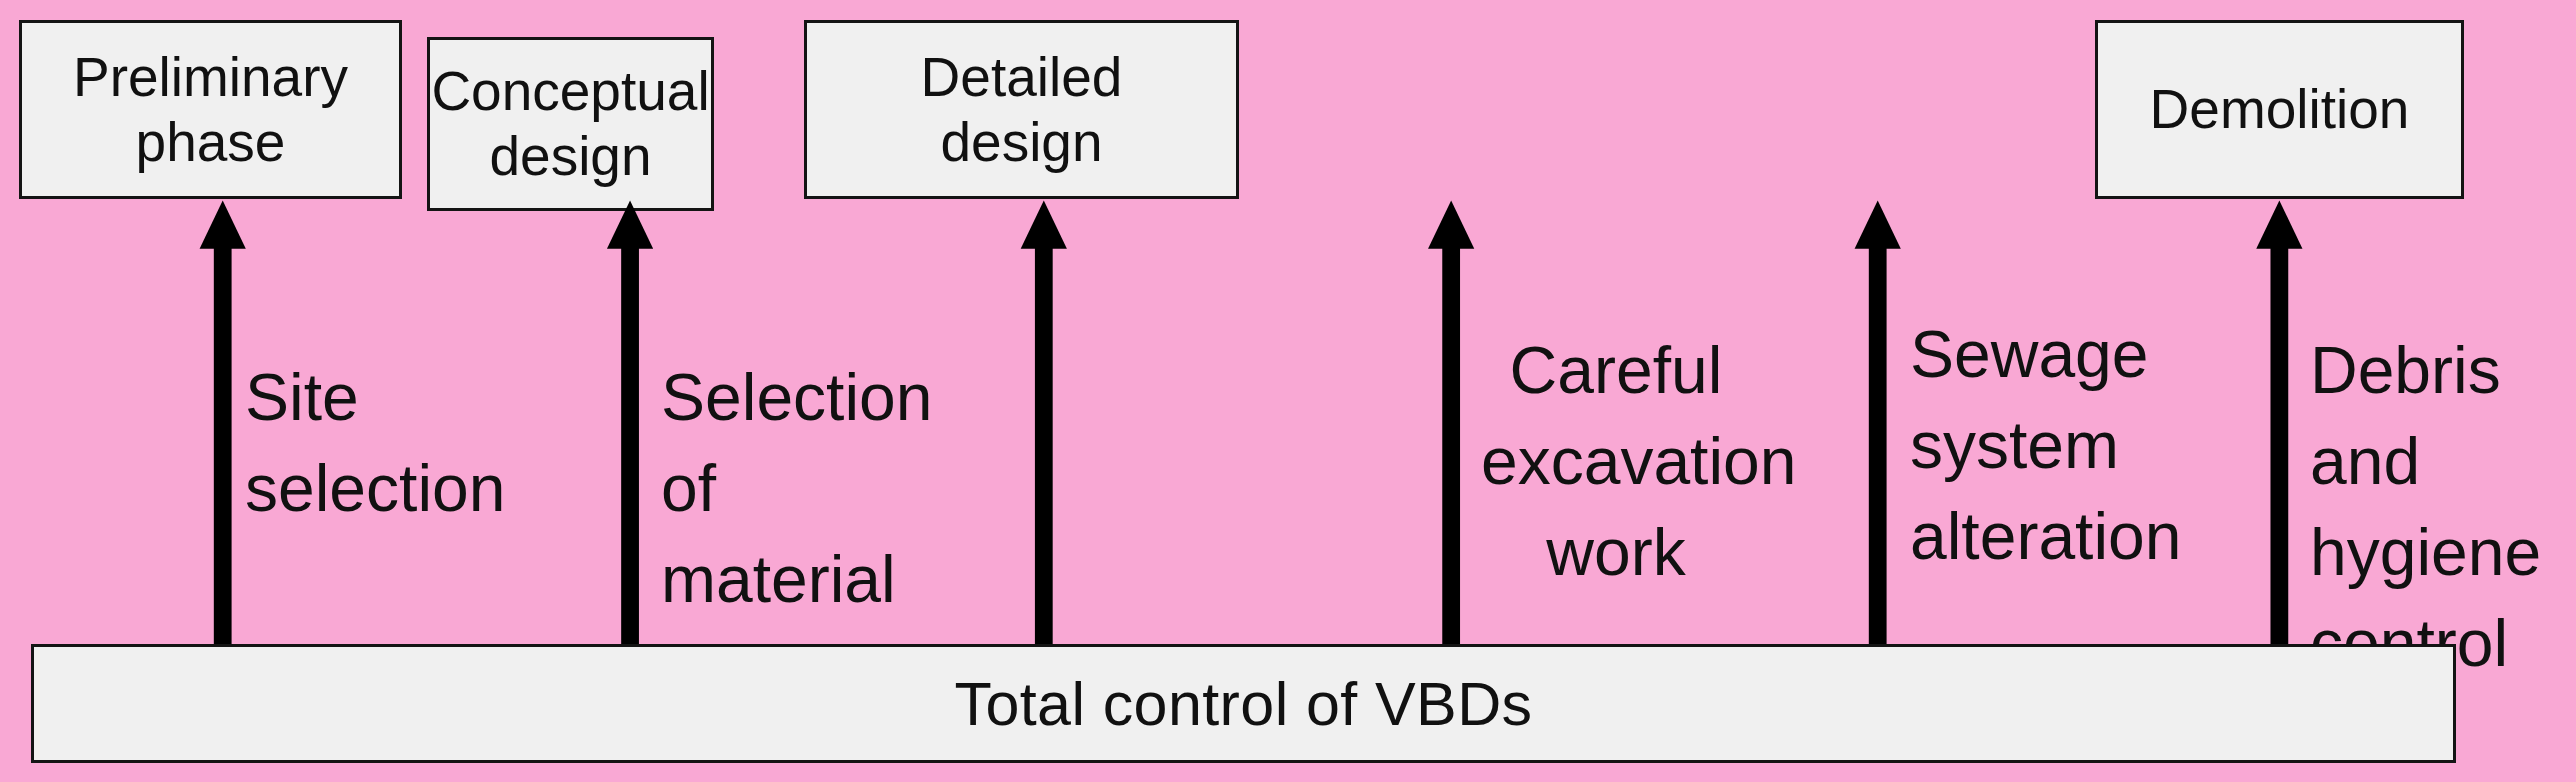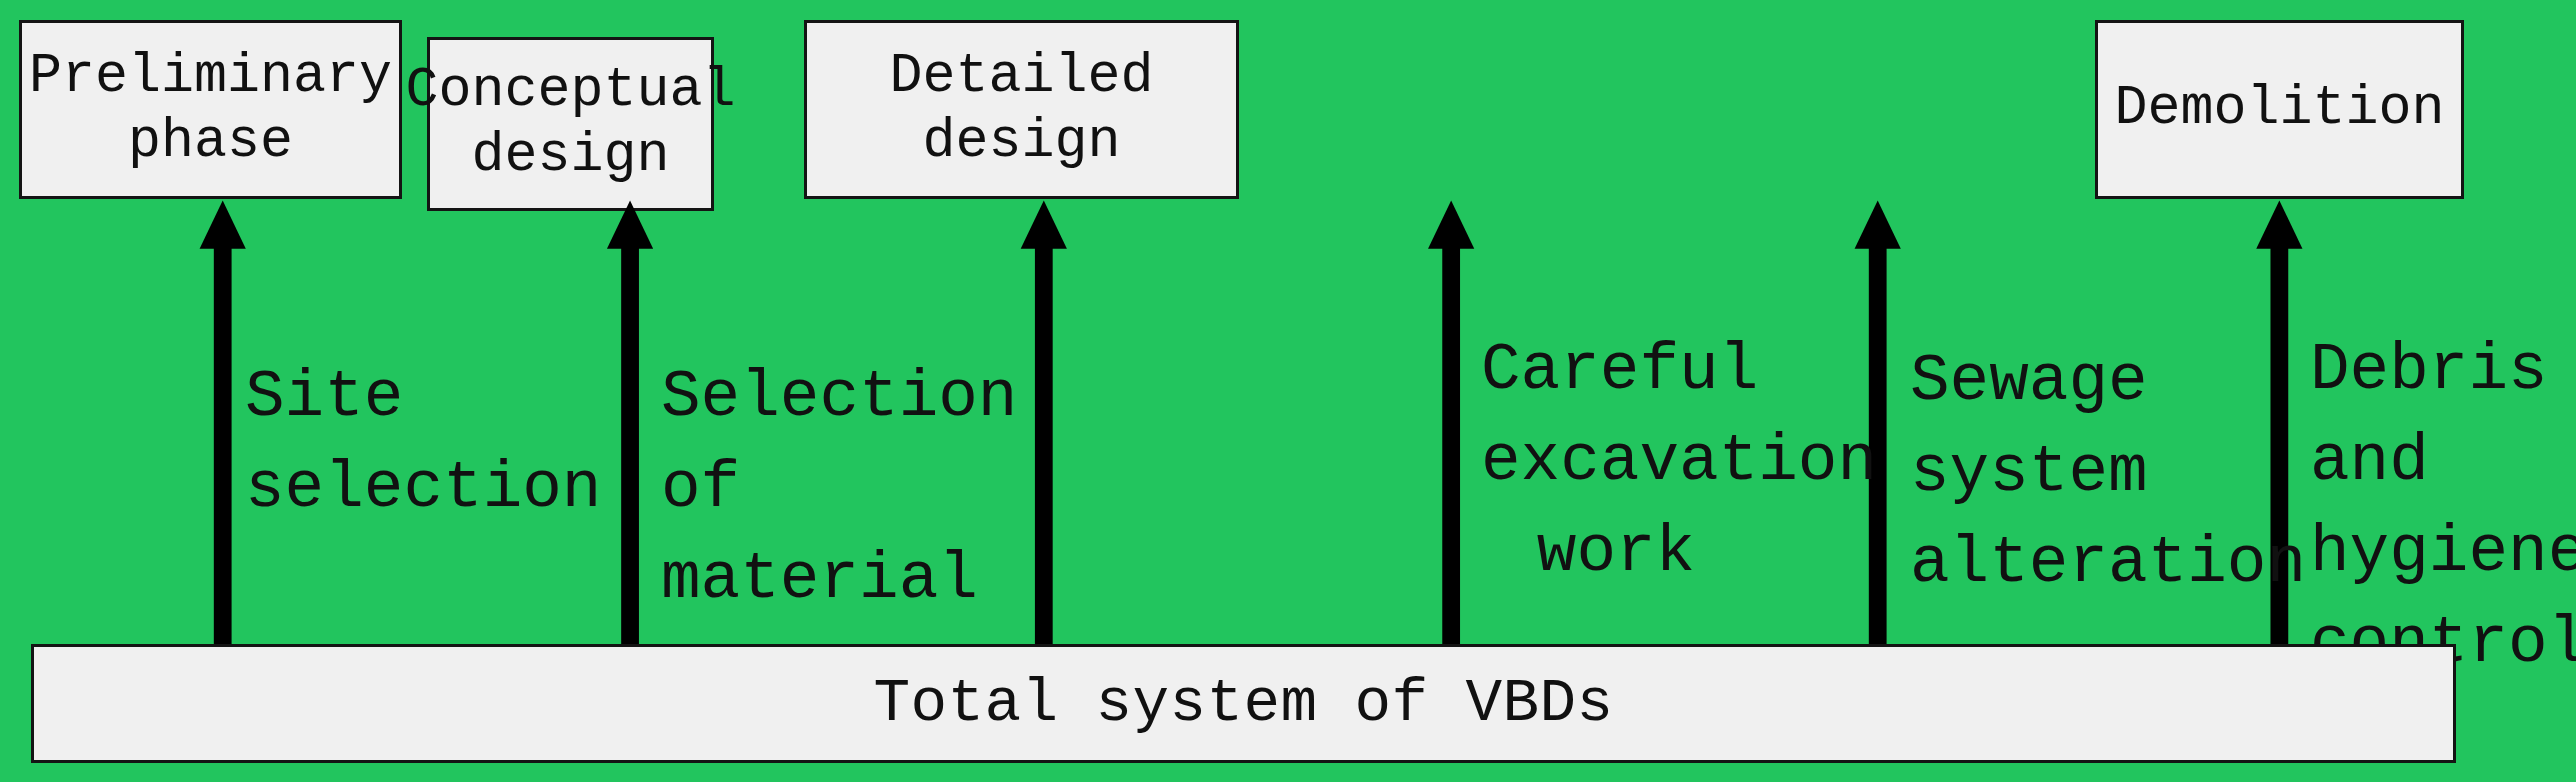--- a/index.html
+++ b/index.html
@@ -4,22 +4,22 @@
 <style>
   html, body {
     margin: 0;
     padding: 0;
     background: #ffffff;
   }
   #canvas {
     position: relative;
     width: 2576px;
     height: 782px;
-    background: #22c55e;
-    font-family: Liberation Mono, monospace;
+    background: #f9a8d4;
+    font-family: Liberation Sans, sans-serif;
     overflow: hidden;
   }
   .phase-box {
     position: absolute;
     box-sizing: border-box;
     background: #f0f0f0;
     border: 3.6px solid #141414;
     display: flex;
     align-items: center;
     justify-content: center;
@@ -133,26 +133,26 @@
 selection</div>
 
   <div class="link-label" style="left:661px; top:352px; width:270px;">Selection
 of material</div>
 
 
   <div class="link-label" style="left:1481px; top:325px; width:270px;text-align:center;">Careful
 excavation
 work</div>
 
-  <div class="link-label" style="left:1910px; top:336px; width:249px;">Sewage
+  <div class="link-label" style="left:1910px; top:309px; width:249px;">Sewage
 system
 alteration</div>
 
   <div class="link-label" style="left:2310px; top:325px; width:270px;">Debris and
 hygiene
 control</div>
 
   <div class="total-bar" style="left:31px; top:644px; width:2425px; height:119px;">
-    <span>Total system of VBDs</span>
+    <span>Total control of VBDs</span>
   </div>
 
 </div>
 
 
 </body></html>

